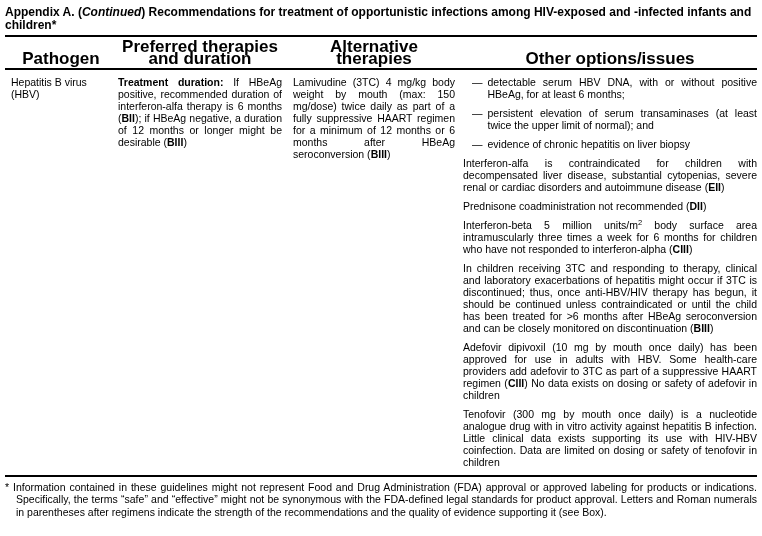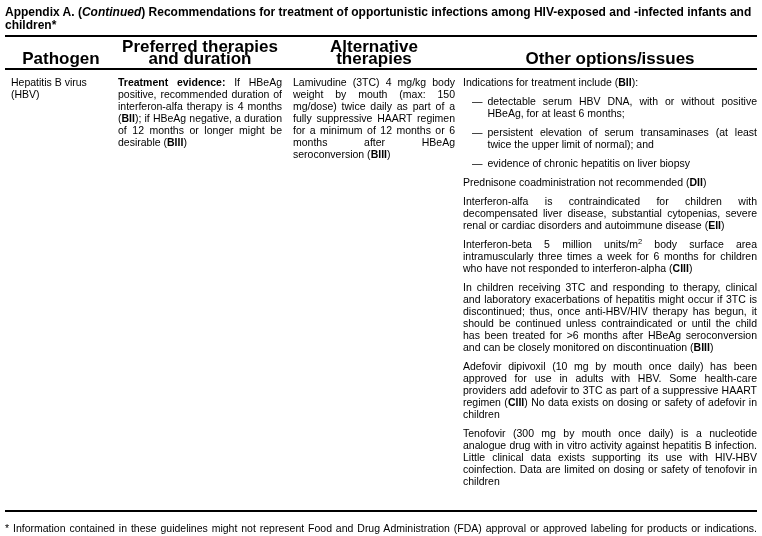--- a/index.html
+++ b/index.html
@@ -16,30 +16,30 @@
   .rule-heavy{height:2px;background:#000;}
   .rule-light{height:1.5px;background:#000;}
   .title-rule{margin-top:3px;}
   .header-row{display:flex;align-items:flex-end;padding:4px 0 3px 6px;}
   .hcell{font-size:17px;font-weight:bold;line-height:12px;white-space:pre-line;text-align:center;}
   .hcell.left{text-align:center;}
   .c1{width:100px;margin-right:7px;flex:0 0 auto;}
   .c2{width:164px;margin-right:11px;flex:0 0 auto;}
   .c3{width:162px;margin-right:8px;flex:0 0 auto;}
   .c4{flex:1 1 auto;min-width:0;}
-  .body-row{display:flex;padding:6px 0 16px 6px;font-size:10.5px;line-height:12px;}
+  .body-row{display:flex;padding:6px 0 0 6px;font-size:10.5px;line-height:12px;}
   .pathogen-text{white-space:pre-line;}
   .para{margin:0 0 7px 0;text-align:justify;}
   .bullet{display:flex;margin:0 0 7px 0;}
   .dash{flex:0 0 auto;margin-left:9px;margin-right:5px;}
   .bullet-text{flex:1 1 auto;text-align:justify;min-width:0;}
   .bottom-rule{margin-top:0;}
   .footnote{
     font-size:10.5px;line-height:12.5px;text-align:justify;
-    margin-top:10px;padding-left:11px;text-indent:-11px;
+    margin-top:4px;padding-left:11px;text-indent:-11px;
   }
 </style>
 </head>
 <body>
 
 <div class="page">
 
   <div class="title"><span class="b">Appendix A. (</span><span class="b i">Continued</span><span class="b">) Recommendations for treatment of opportunistic infections among HIV-exposed and -infected infants and children*</span></div>
 
   <div class="rule-heavy title-rule"></div>
@@ -53,41 +53,40 @@
   </div>
 
   <div class="rule-heavy"></div>
 
   <div class="body-row">
     <div class="c1">
       <span class="pathogen-text">Hepatitis B virus
 (HBV)</span>
     </div>
     <div class="c2">
-        <div class="para"><span class="b">Treatment evidence:</span><span> If HBeAg positive, recommended duration of interferon-alfa therapy is 4 months (</span><span class="b">BII</span><span>); if HBeAg negative, a duration of 12 months or longer might be desirable (</span><span class="b">BIII</span><span>)</span></div>
+        <div class="para"><span class="b">Treatment duration:</span><span> If HBeAg positive, recommended duration of interferon-alfa therapy is 6 months (</span><span class="b">BII</span><span>); if HBeAg negative, a duration of 12 months or longer might be desirable (</span><span class="b">BIII</span><span>)</span></div>
       </div>
     <div class="c3">
         <div class="para"><span>Lamivudine (3TC) 4 mg/kg body weight by mouth (max: 150 mg/dose) twice daily as part of a fully suppressive HAART regimen for a minimum of 12 months or 6 months after HBeAg seroconversion (</span><span class="b">BIII</span><span>)</span></div>
       </div>
     <div class="c4">
-        <div class="para"><span>Indications for treatment include (</span><span class="b">BII</span><span>):</span></div>
         <div class="bullet">
           <span class="dash">—</span>
           <span class="bullet-text"><span>detectable serum HBV DNA, with or without positive HBeAg, for at least 6 months;</span></span>
         </div>
         <div class="bullet">
           <span class="dash">—</span>
           <span class="bullet-text"><span>persistent elevation of serum transaminases (at least twice the upper limit of normal); and</span></span>
         </div>
         <div class="bullet">
           <span class="dash">—</span>
           <span class="bullet-text"><span>evidence of chronic hepatitis on liver biopsy</span></span>
         </div>
+        <div class="para"><span>Interferon-alfa is contraindicated for children with decompensated liver disease, substantial cytopenias, severe renal or cardiac disorders and autoimmune disease (</span><span class="b">EII</span><span>)</span></div>
         <div class="para"><span>Prednisone coadministration not recommended (</span><span class="b">DII</span><span>)</span></div>
-        <div class="para"><span>Interferon-alfa is contraindicated for children with decompensated liver disease, substantial cytopenias, severe renal or cardiac disorders and autoimmune disease (</span><span class="b">EII</span><span>)</span></div>
         <div class="para"><span>Interferon-beta 5 million units/m</span><sup>2</sup><span> body surface area intramuscularly three times a week for 6 months for children who have not responded to interferon-alpha (</span><span class="b">CIII</span><span>)</span></div>
         <div class="para"><span>In children receiving 3TC and responding to therapy, clinical and laboratory exacerbations of hepatitis might occur if 3TC is discontinued; thus, once anti-HBV/HIV therapy has begun, it should be continued unless contraindicated or until the child has been treated for &gt;6 months after HBeAg seroconversion and can be closely monitored on discontinuation (</span><span class="b">BIII</span><span>)</span></div>
         <div class="para"><span>Adefovir dipivoxil (10 mg by mouth once daily) has been approved for use in adults with HBV. Some health-care providers add adefovir to 3TC as part of a suppressive HAART regimen (</span><span class="b">CIII</span><span>)  No data exists on dosing or safety of adefovir in children</span></div>
         <div class="para"><span>Tenofovir (300 mg by mouth once daily) is a nucleotide analogue drug with in vitro activity against hepatitis B infection. Little clinical data exists supporting its use with HIV-HBV coinfection. Data are limited on dosing or safety of tenofovir in children</span></div>
       </div>
   </div>
 
   <div class="rule-light bottom-rule"></div>
 
   <div class="footnote"><span>* Information contained in these guidelines might not represent Food and Drug Administration (FDA) approval or approved labeling for products or indications. Specifically, the terms “safe” and “effective” might not be synonymous with the FDA-defined legal standards for product approval. Letters and Roman numerals in parentheses after regimens indicate the strength of the recommendations and the quality of evidence supporting it (see Box).</span></div>

